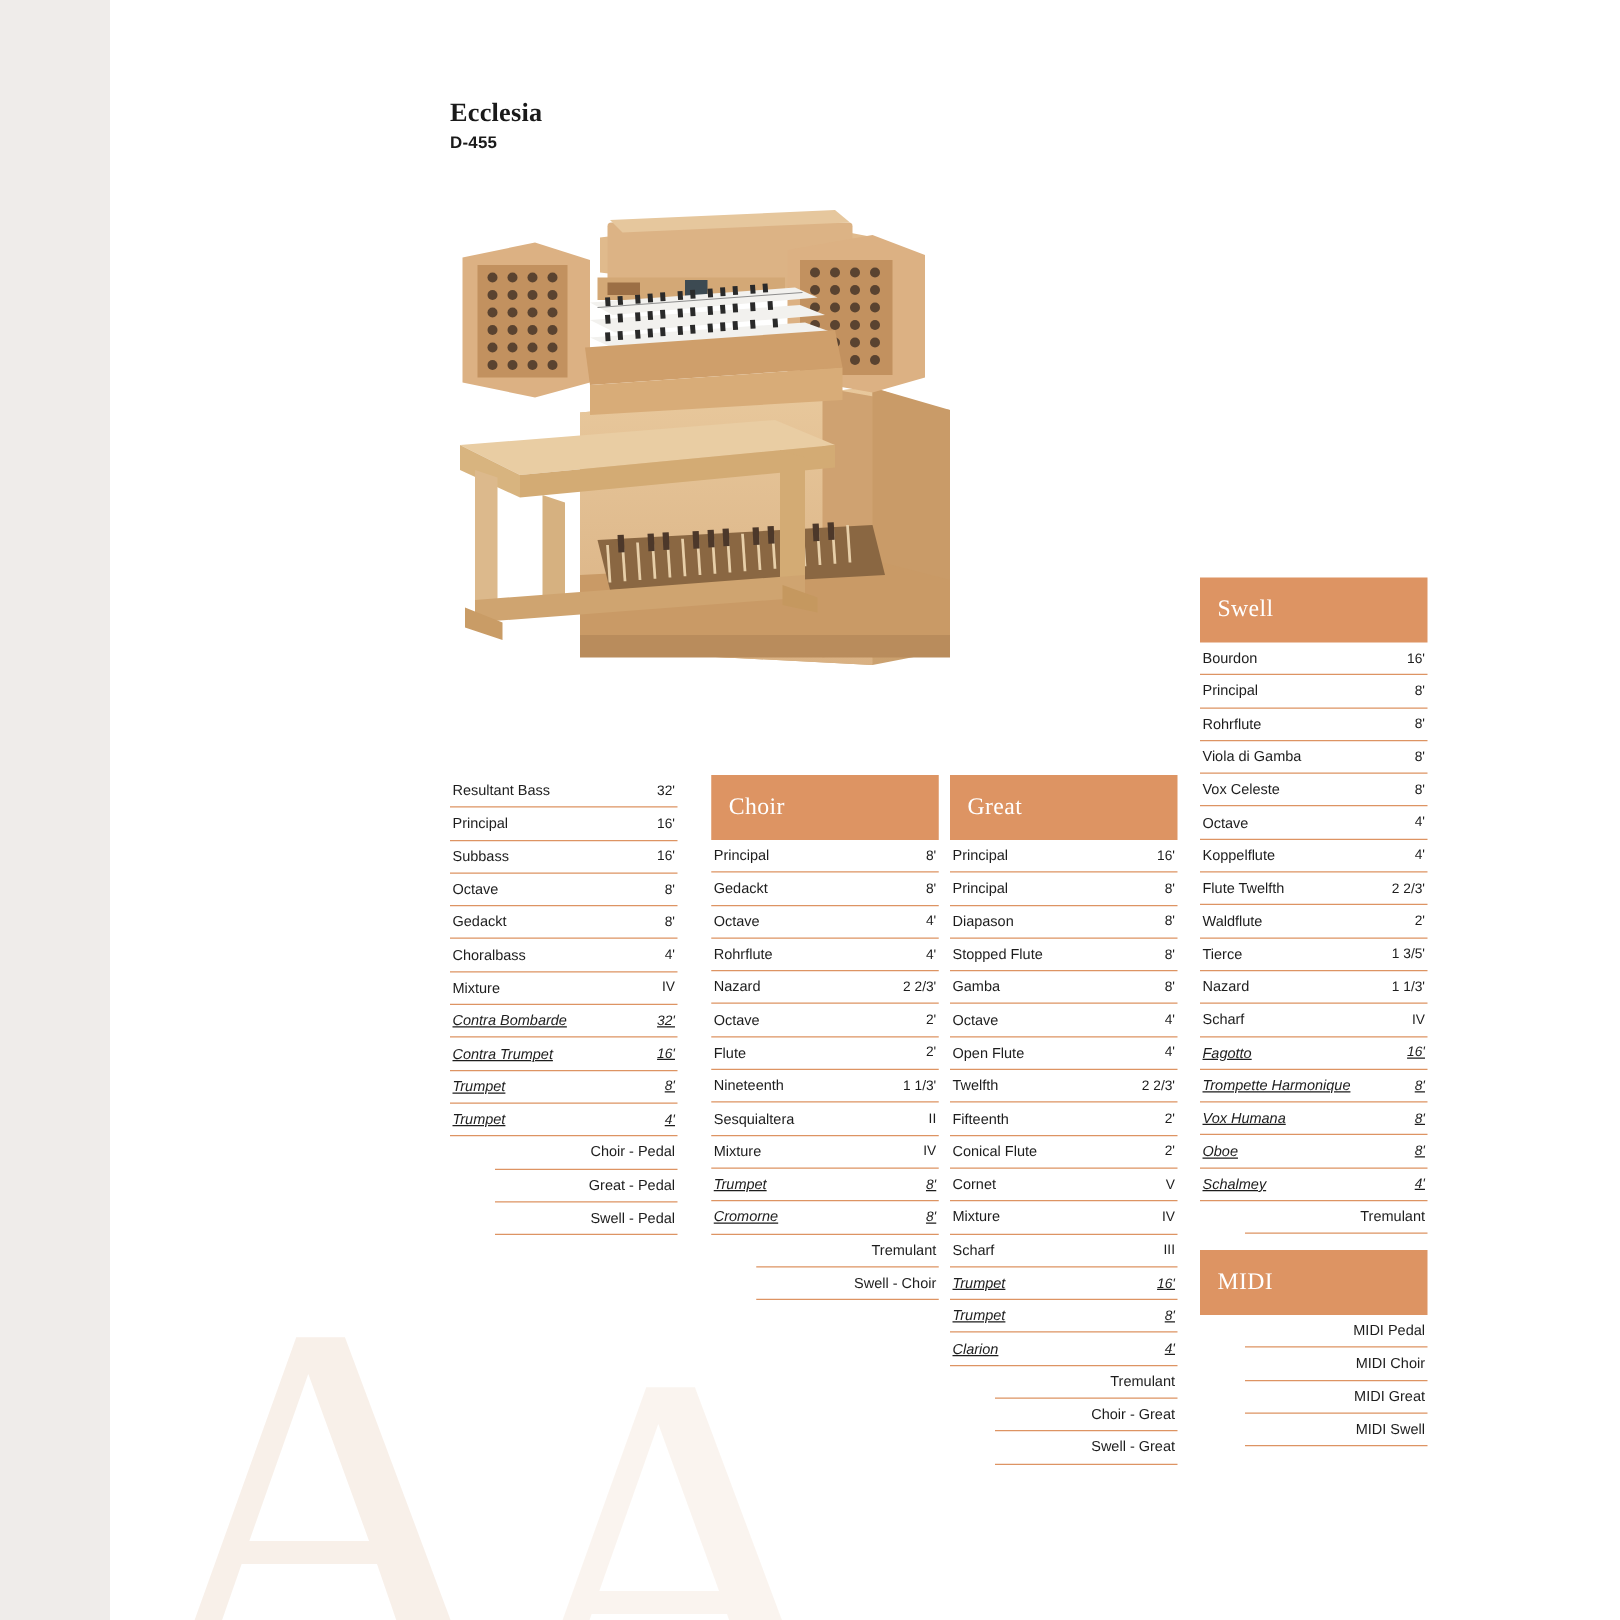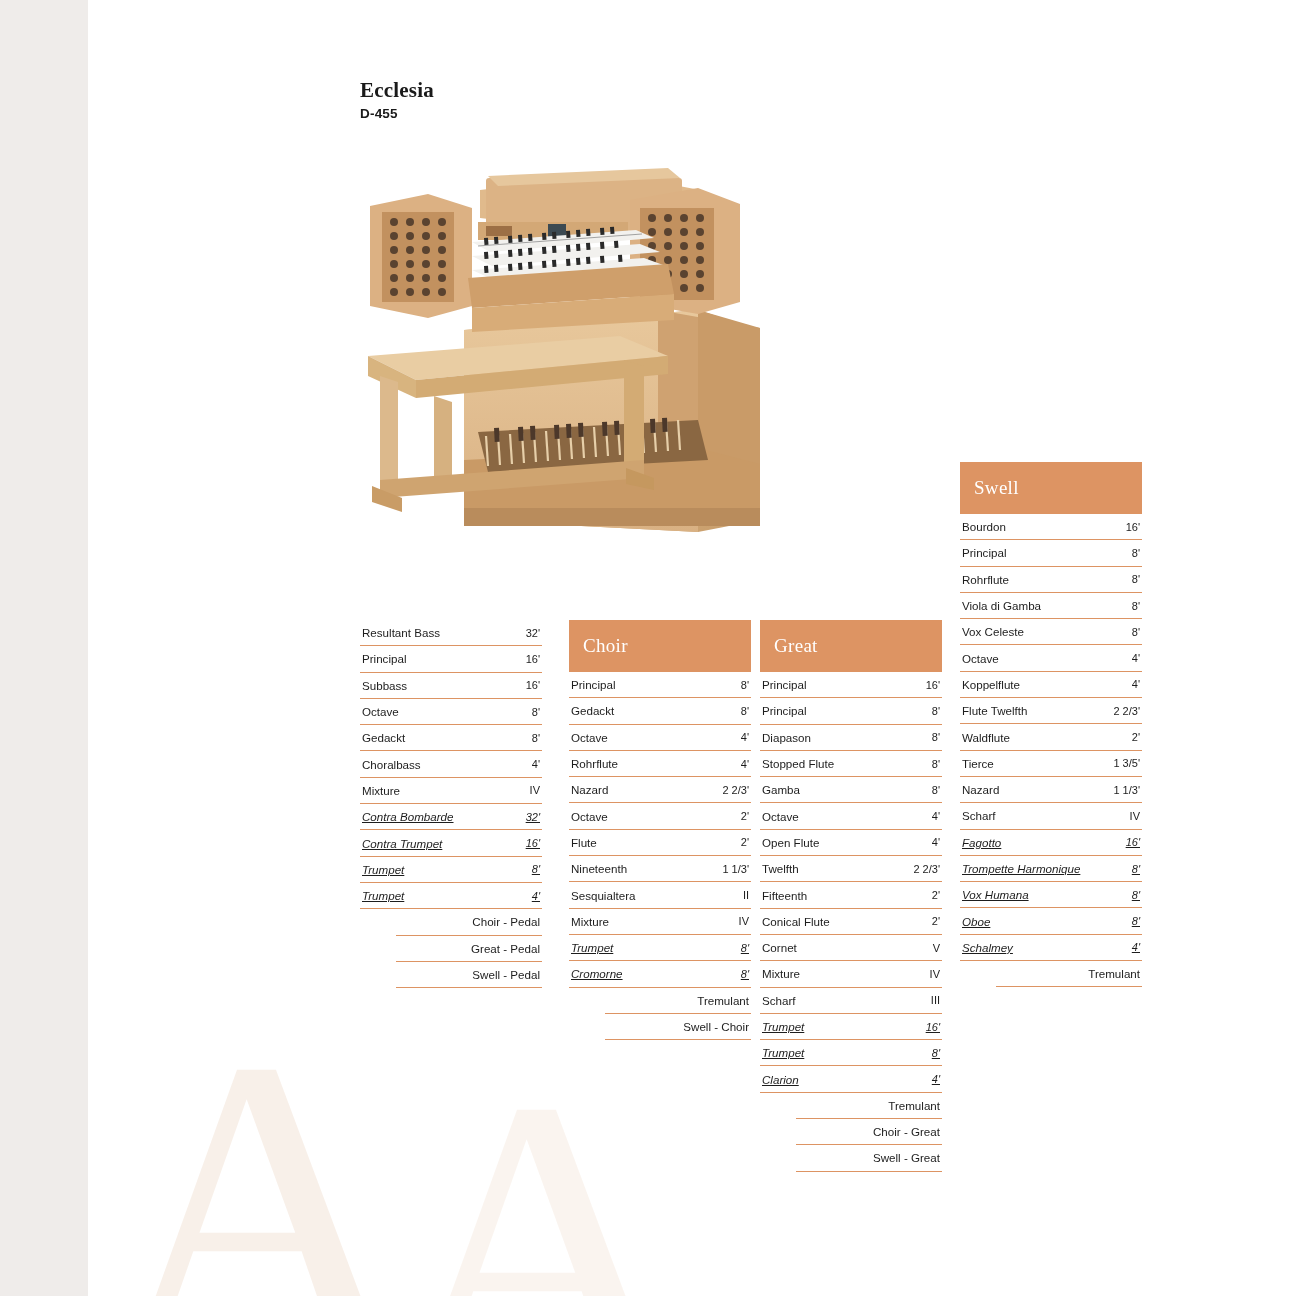--- a/index.html
+++ b/index.html
@@ -580,14 +580,31 @@
         <div class="row it">
           <span class="nm">Schalmey</span>
           <span class="pt">4'</span>
         </div>
         <div class="row plain">
           <span class="nm">Tremulant</span>
         </div>
       </div>
   </div>
 
+  <div class="col" id="col-midi">
+    <div class="col-head">MIDI</div>
+    <div>
+        <div class="row plain">
+          <span class="nm">MIDI Pedal</span>
+        </div>
+        <div class="row plain">
+          <span class="nm">MIDI Choir</span>
+        </div>
+        <div class="row plain">
+          <span class="nm">MIDI Great</span>
+        </div>
+        <div class="row plain">
+          <span class="nm">MIDI Swell</span>
+        </div>
+      </div>
+  </div>
 
 </div>
 
 </body></html>

